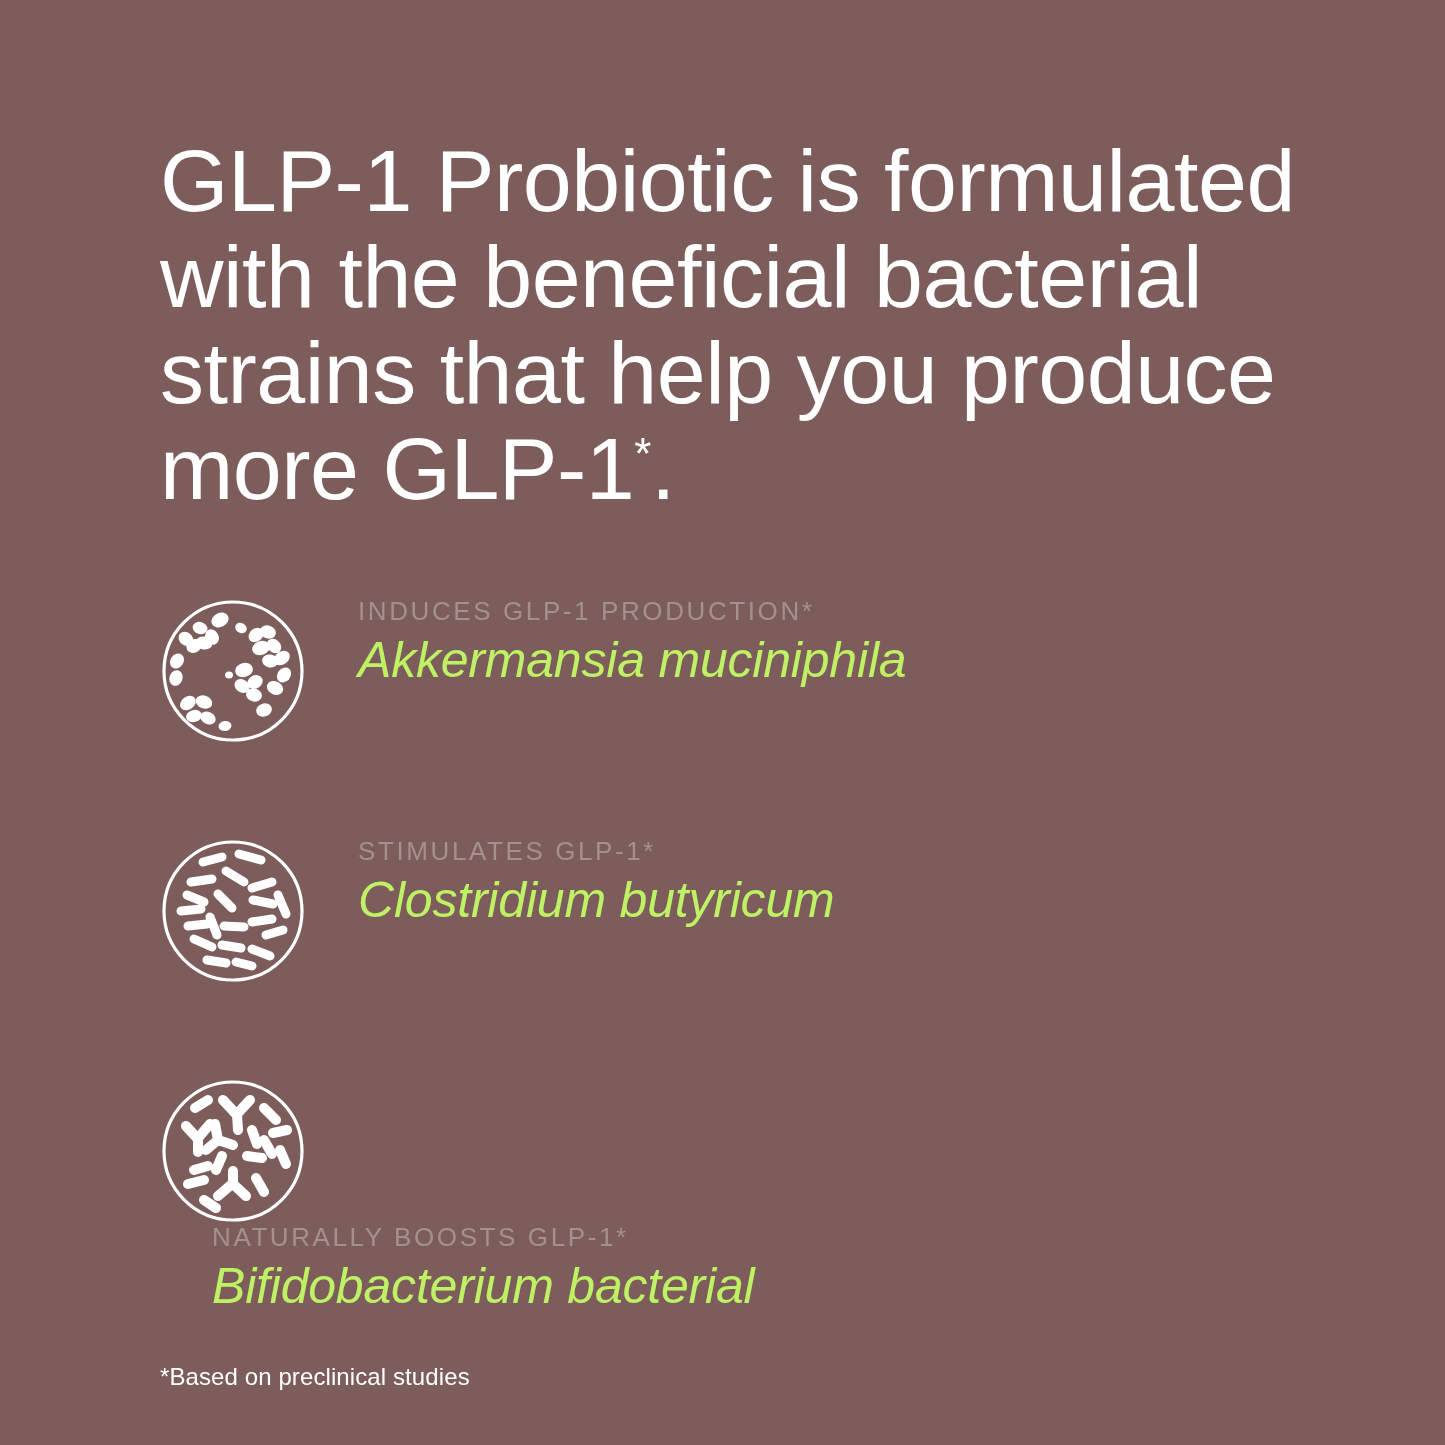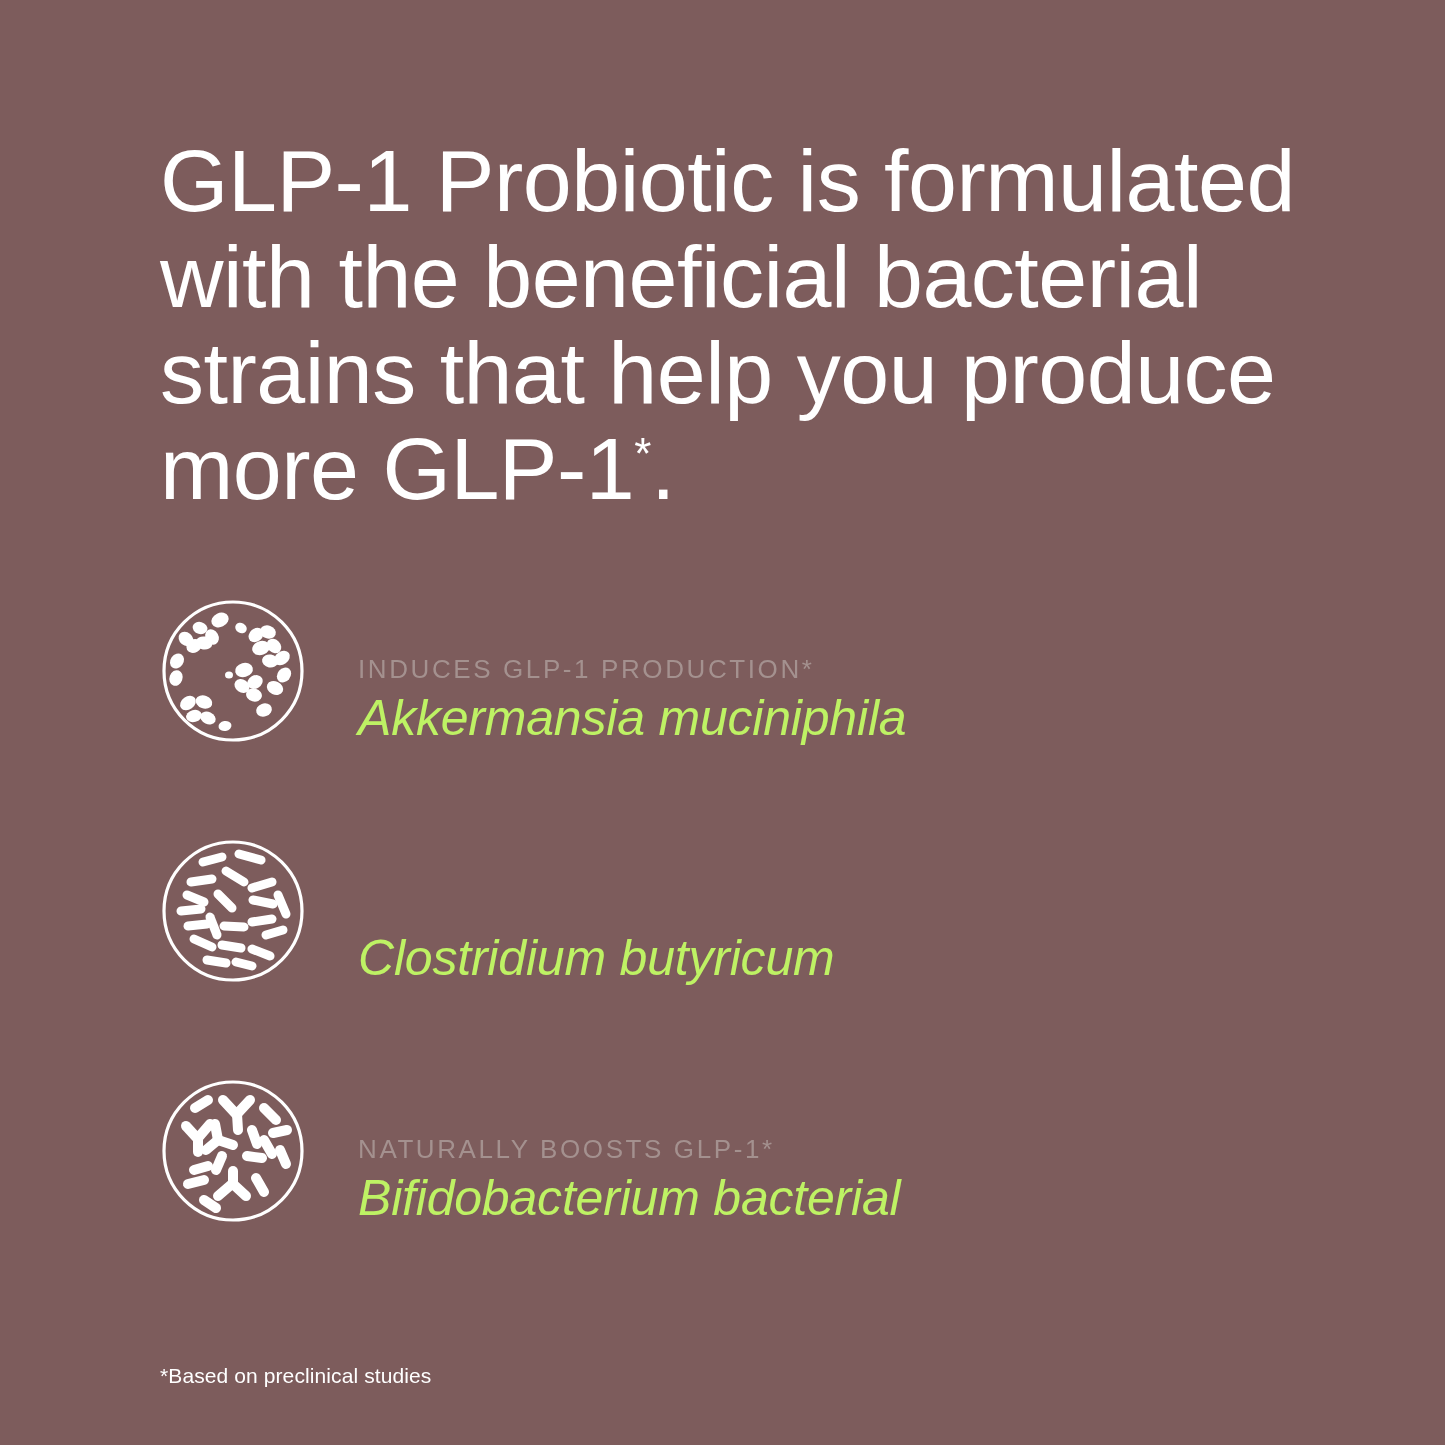--- a/index.html
+++ b/index.html
@@ -45,23 +45,23 @@
     position:absolute;
     left:160px;
     top:598px;
     width:1160px;
   }
   .strain-row{
     position:relative;
     height:146px;
     margin-bottom:94px;
     display:flex;
-    align-items:flex-end;
-  }
-  .strain-row:last-child{margin-bottom:0;}
+    align-items:flex-start;
+  }
+  .strain-row:last-child{margin-bottom:0;flex-direction:column;}
 
   .strain-icon{
     flex:0 0 146px;
     width:146px;
     height:146px;
   }
   .strain-icon svg{display:block;width:146px;height:146px;}
 
   .strain-text{
     margin-left:52px;
@@ -86,21 +86,21 @@
     font-weight:500;
     letter-spacing:-0.2px;
   }
 
   
   .footnote{
     position:absolute;
     left:160px;
     top:1365px;
     color:#ffffff;
-    font-size:21px;
+    font-size:24px;
     line-height:1;
     font-weight:400;
     letter-spacing:0.1px;
   }
 </style>
 </head>
 <body>
 
 <div class="page">
 
@@ -175,20 +175,21 @@
             <line x1="106" y1="97" x2="123" y2="92"></line>
             <line x1="34" y1="101" x2="52" y2="109"></line>
             <line x1="62" y1="107" x2="81" y2="110"></line>
             <line x1="92" y1="111" x2="110" y2="118"></line>
             <line x1="47" y1="122" x2="66" y2="125"></line>
             <line x1="76" y1="124" x2="92" y2="128"></line>
           </g>
         </svg>
       </div>
       <div class="strain-text">
+        <div class="strain-kicker">STIMULATES GLP-1*</div>
         <div class="strain-name">Clostridium butyricum</div>
       </div>
     </div>
 
     <div class="strain-row">
       <div class="strain-icon">
         <svg viewBox="0 0 146 146" xmlns="http://www.w3.org/2000/svg">
           <circle cx="73" cy="73" r="69" fill="none" stroke="#ffffff" stroke-width="3.2"></circle>
           <g stroke="#ffffff" stroke-width="10" stroke-linecap="round" fill="none">
 

